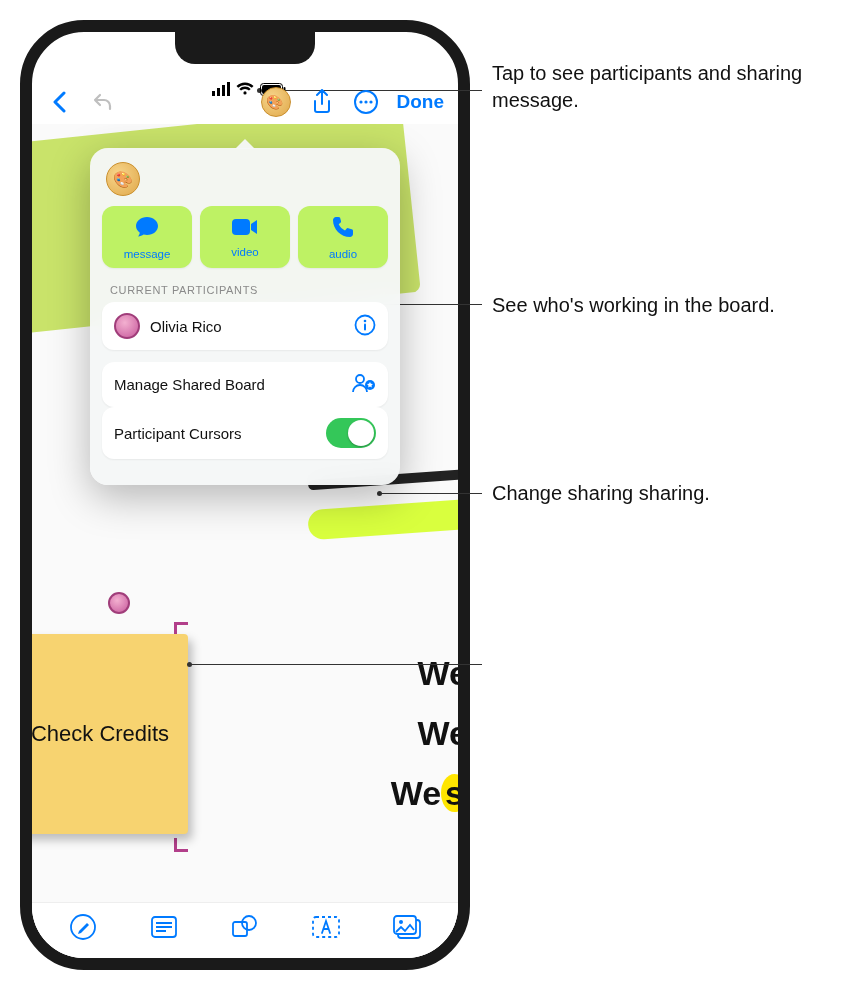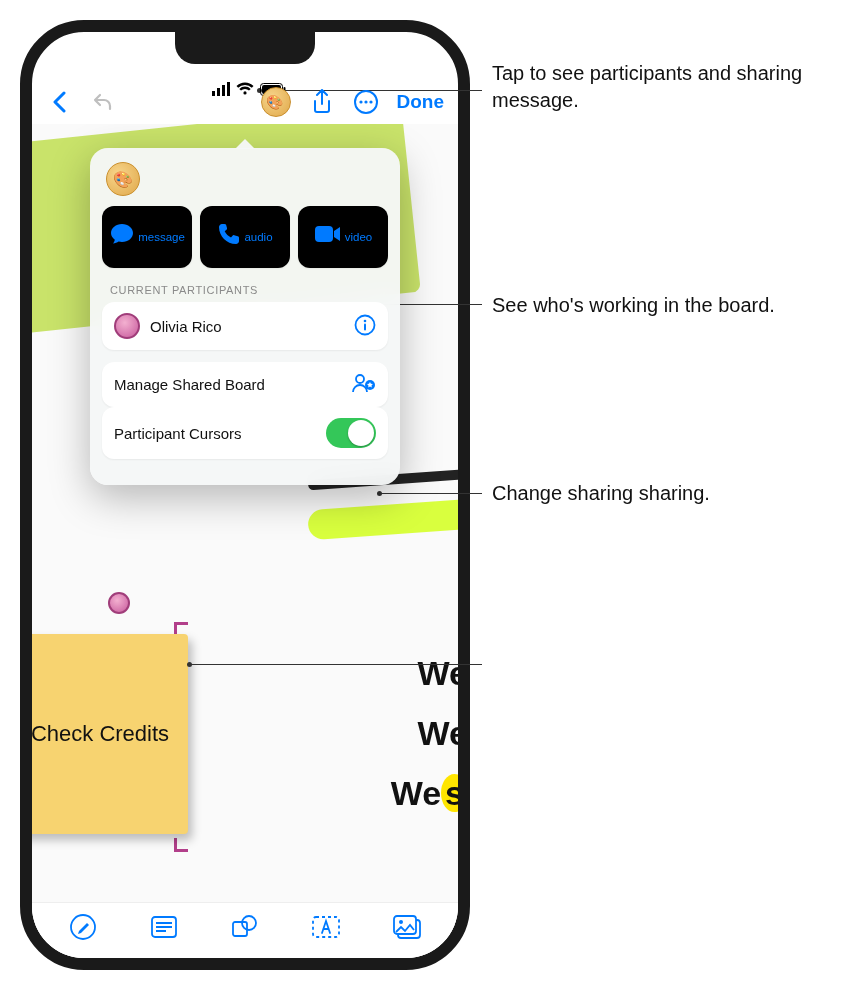--- a/index.html
+++ b/index.html
@@ -142,22 +142,22 @@
   .pop-avatar {
     width:34px;height:34px;border-radius:17px;
     background:radial-gradient(circle at 35% 35%, #f7d58b, #e0a84a);
     border:1px solid #c98f2e; font-size:16px;
     display:flex;align-items:center;justify-content:center;
   }
   .pop-title { font-weight:600; font-size:15px; color:#222; }
   .pop-sub { font-size:13px; color:#7a7a7a; }
   .action-row { display:flex; gap:8px; margin-bottom:14px; }
   .action-btn {
-    flex:1; background:#000000; border-radius:12px; height:62px;
-    display:flex; flex-direction:row; align-items:center; justify-content:center;
+    flex:1; background:#bef264; border-radius:12px; height:62px;
+    display:flex; flex-direction:column; align-items:center; justify-content:center;
     gap:3px; color:#007aff; font-size:11.5px; font-weight:500;
     box-shadow:0 1px 2px rgba(0,0,0,.06);
   }
   .action-btn .icn { font-size:22px; }
   .section-label {
     font-size:11px; letter-spacing:.06em; color:#8a8a8a;
     padding:2px 8px 6px; text-transform:uppercase;
   }
   .row-card {
     background:#fff; border-radius:12px; padding:11px 12px;
@@ -282,34 +282,34 @@
           <div class="action-btn">
             <span class="icn">
               <svg width="26" height="24" viewBox="0 0 26 24">
                   <path d="M13 2C6.9 2 2 6 2 11c0 2.7 1.5 5.1 3.8 6.7-.2 1.3-.9 2.8-1.8 3.8 2.1-.2 4.1-1 5.6-1.9 1.1.3 2.2.4 3.4.4 6.1 0 11-4 11-9S19.1 2 13 2z" fill="#007aff"></path>
                 </svg>
             </span>
             <span>message</span>
           </div>
           <div class="action-btn">
             <span class="icn">
-              <svg width="24" height="24" viewBox="0 0 24 24">
-                  <path d="M5 2c-.8 0-1.6.3-2.1.9C2.3 3.4 2 4.2 2 5c0 9.4 7.6 17 17 17 .8 0 1.6-.3 2.1-.9.6-.5.9-1.3.9-2.1v-3.2c0-.7-.5-1.4-1.2-1.6l-3.6-1c-.6-.2-1.3 0-1.7.5l-1.5 1.8c-2.7-1.4-4.9-3.6-6.3-6.3l1.8-1.5c.5-.4.7-1.1.5-1.7l-1-3.6C8.8 2.5 8.1 2 7.4 2H5z" fill="#007aff"></path>
-                </svg>
-            </span>
-            <span>audio</span>
-          </div>
-          <div class="action-btn">
-            <span class="icn">
               <svg width="28" height="20" viewBox="0 0 28 20">
                   <rect x="1" y="2" width="18" height="16" rx="4" fill="#007aff"></rect>
                   <path d="M20 7l6-4v14l-6-4z" fill="#007aff"></path>
                 </svg>
             </span>
             <span>video</span>
+          </div>
+          <div class="action-btn">
+            <span class="icn">
+              <svg width="24" height="24" viewBox="0 0 24 24">
+                  <path d="M5 2c-.8 0-1.6.3-2.1.9C2.3 3.4 2 4.2 2 5c0 9.4 7.6 17 17 17 .8 0 1.6-.3 2.1-.9.6-.5.9-1.3.9-2.1v-3.2c0-.7-.5-1.4-1.2-1.6l-3.6-1c-.6-.2-1.3 0-1.7.5l-1.5 1.8c-2.7-1.4-4.9-3.6-6.3-6.3l1.8-1.5c.5-.4.7-1.1.5-1.7l-1-3.6C8.8 2.5 8.1 2 7.4 2H5z" fill="#007aff"></path>
+                </svg>
+            </span>
+            <span>audio</span>
           </div>
         </div>
         <div class="section-label">CURRENT PARTICIPANTS</div>
         <div class="row-card">
           <div class="part-avatar"></div>
           <span>Olivia Rico</span>
           <span class="info-icon">
             <svg width="22" height="22" viewBox="0 0 22 22">
                 <circle cx="11" cy="11" r="9.5" stroke="#007aff" stroke-width="1.8" fill="none"></circle>
                 <circle cx="11" cy="7" r="1.3" fill="#007aff"></circle>

